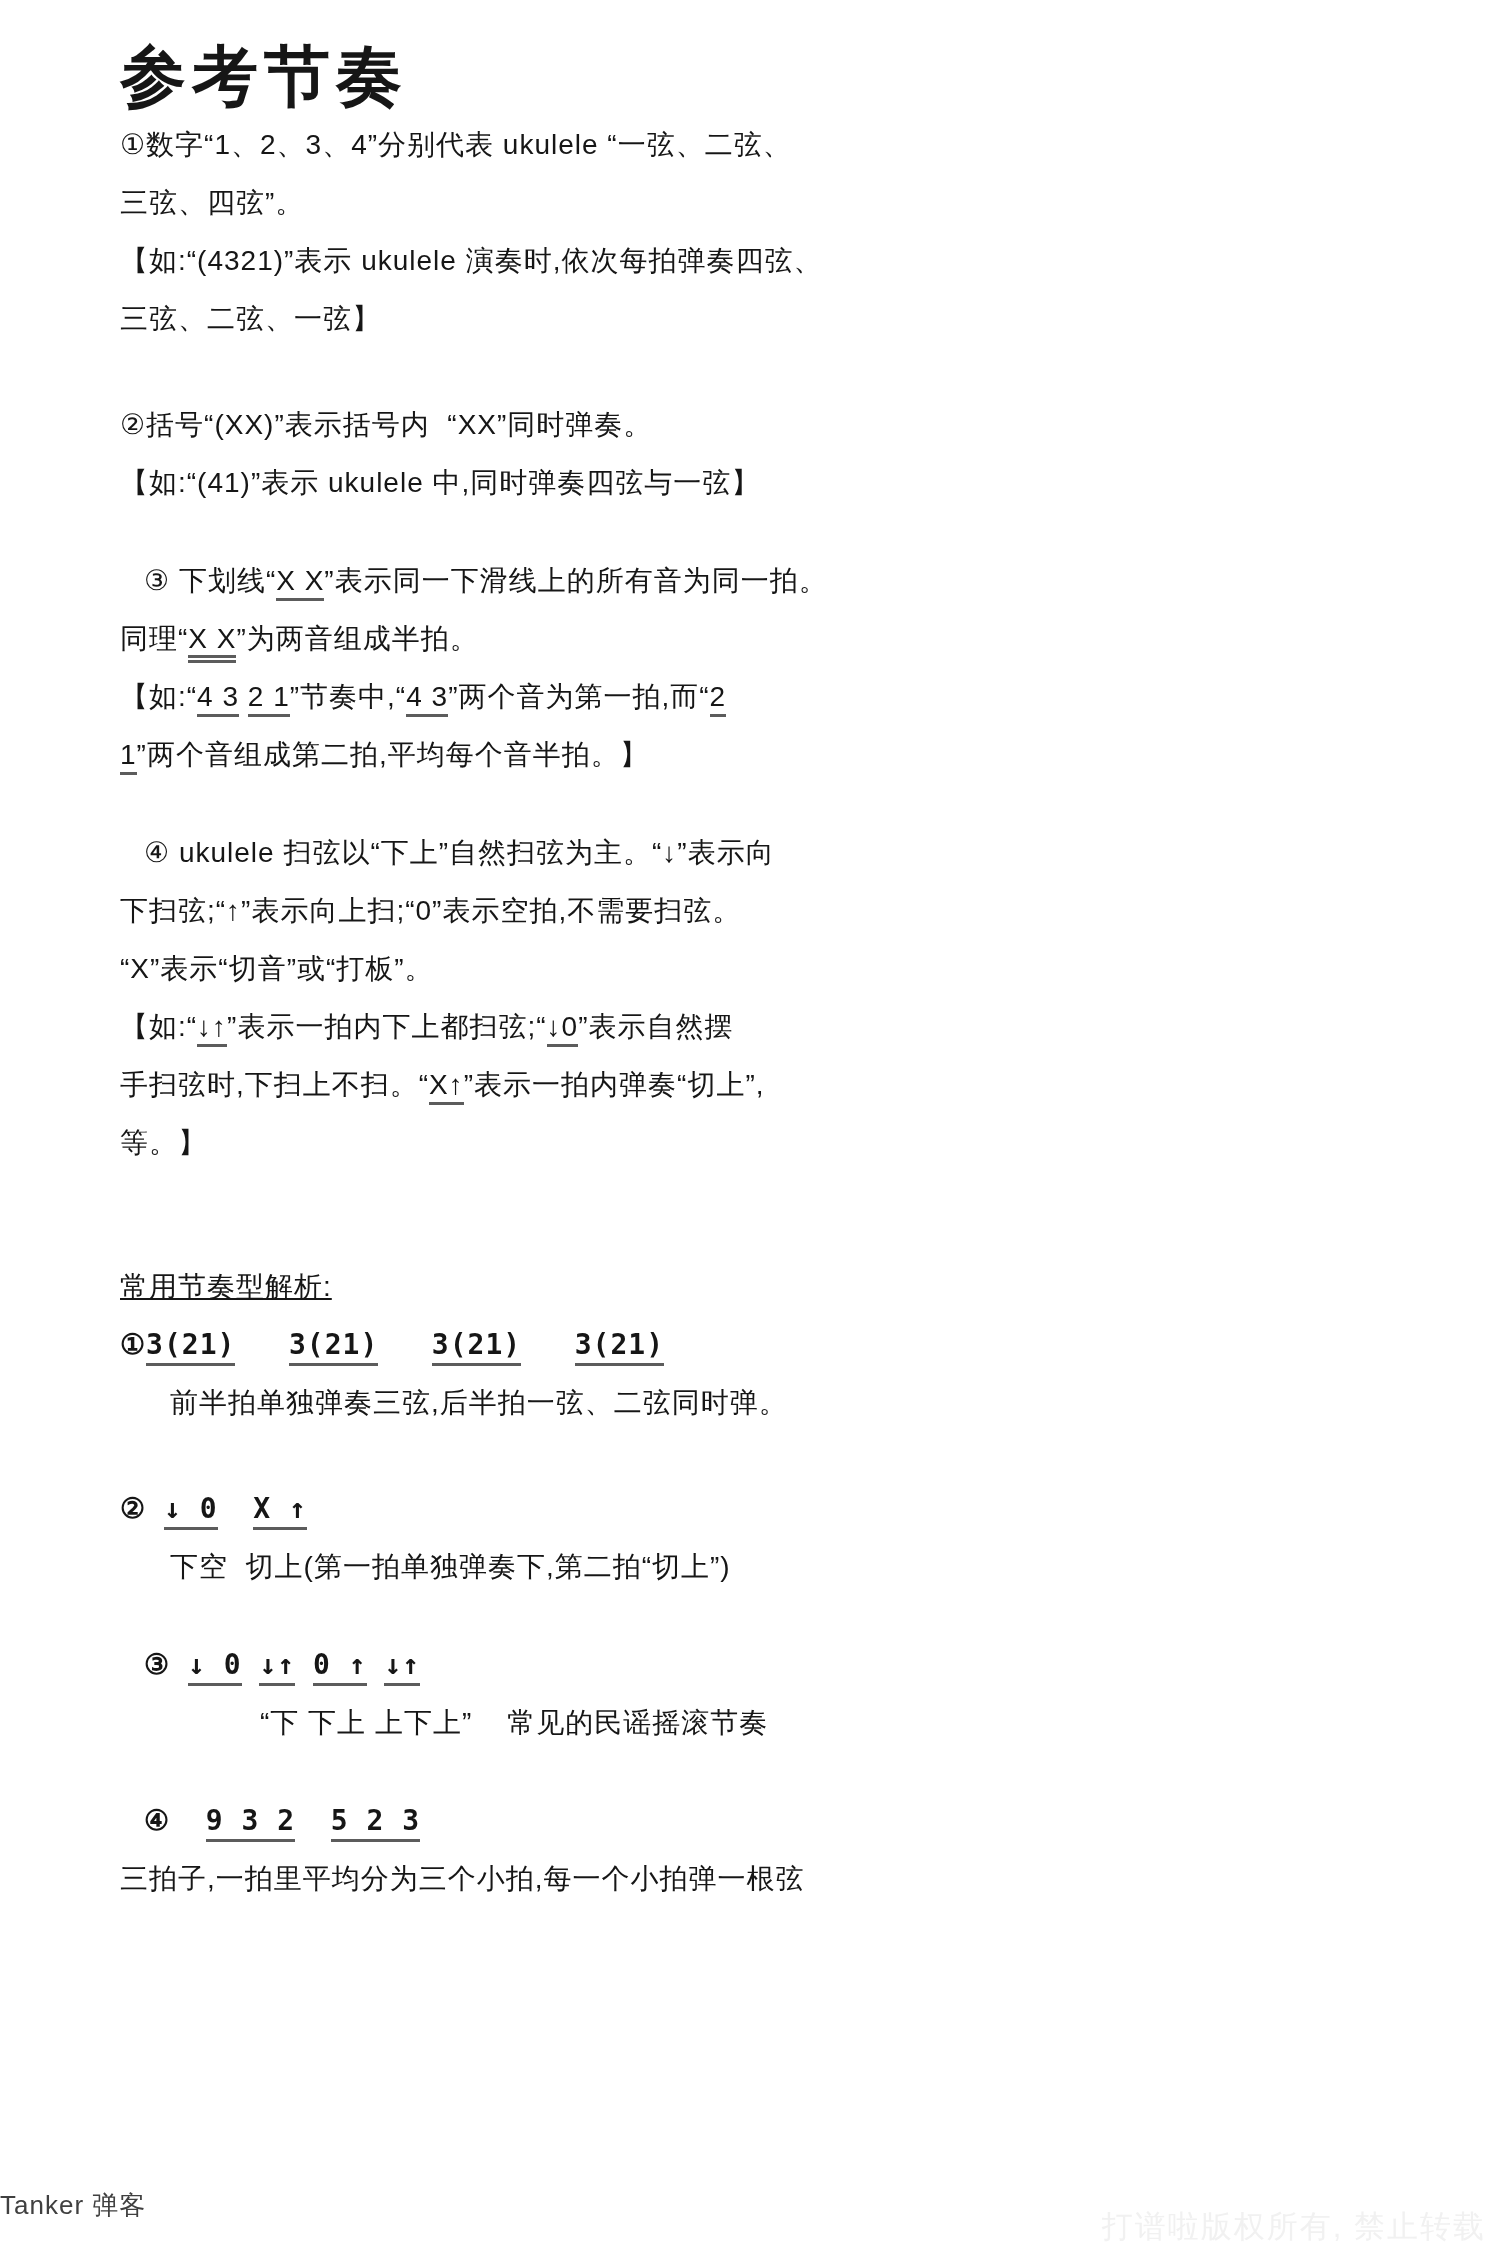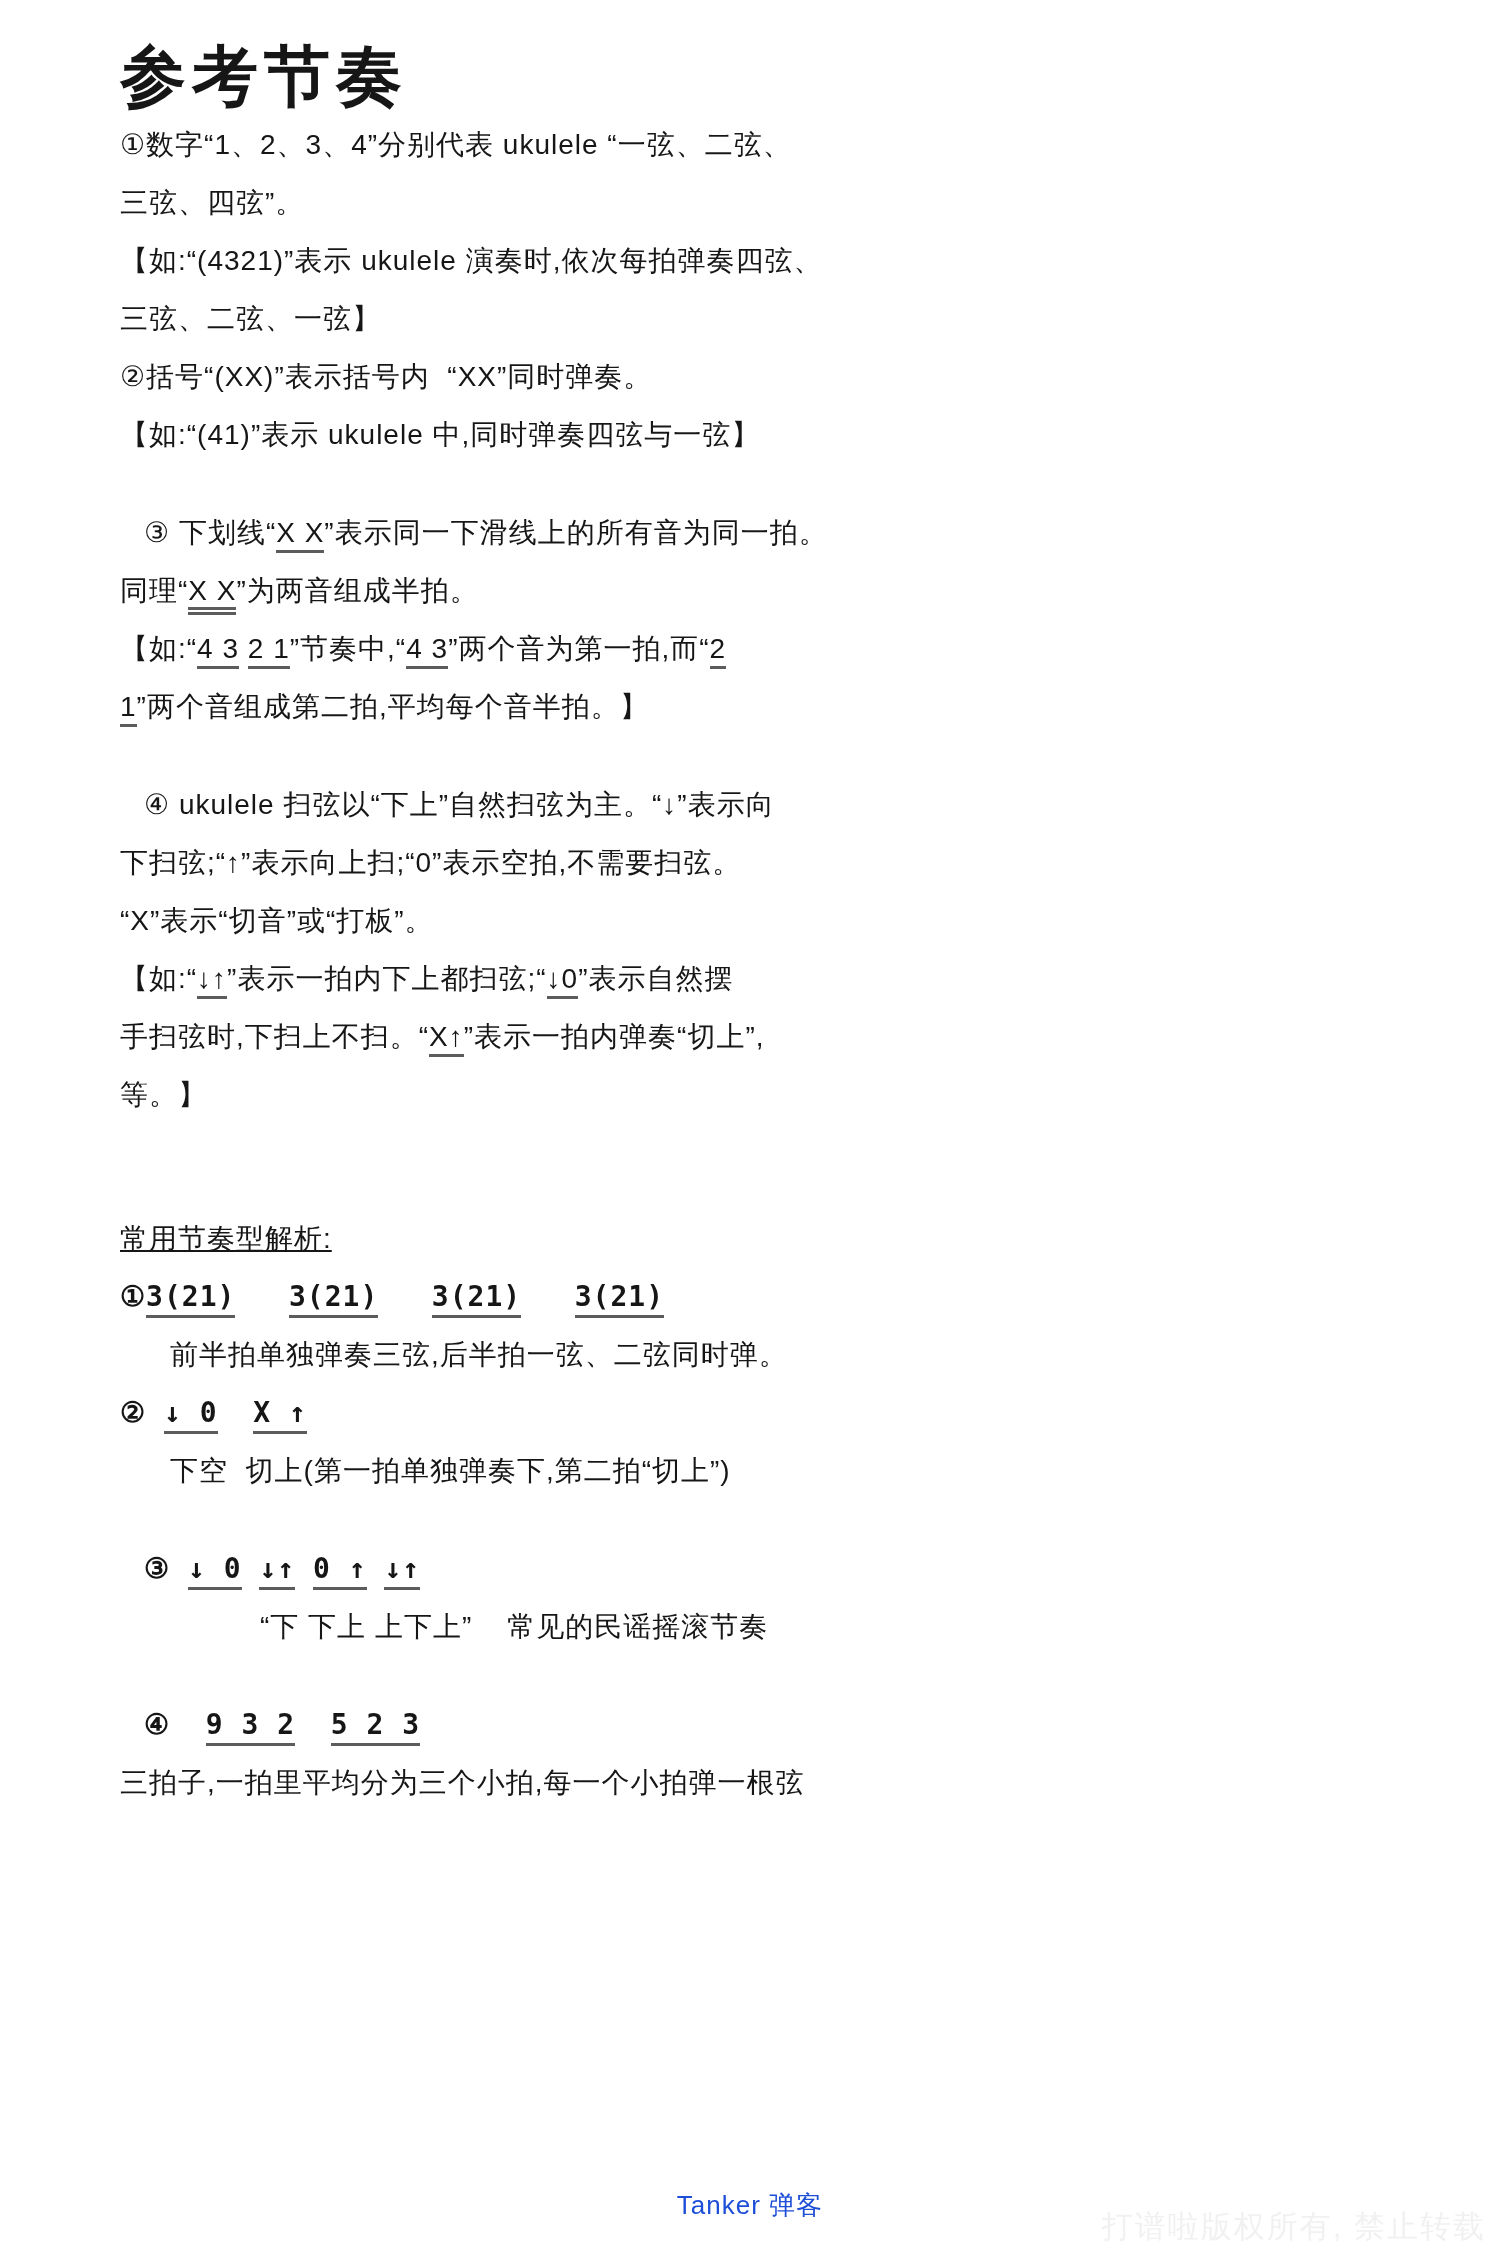--- a/index.html
+++ b/index.html
@@ -32,40 +32,40 @@
     font-size: 28px;
     line-height: 58px;
     white-space: pre;
     letter-spacing: 1px;
   }
   .notation {
     font-family: "DejaVu Sans Mono", monospace;
     font-weight: bold;
   }
   .gap-sm { margin-top: 40px; margin-left: 24px; }
-  .gap-md { }
+  .gap-md { margin-top: 48px; }
   .gap-xl { margin-top: 86px; text-decoration: underline; }
   .ind1 { padding-left: 50px; }
   .ind2 { padding-left: 140px; }
   .u1 {
     border-bottom: 3px solid #5c5c5c;
     padding-bottom: 2px;
   }
   .u2 {
     border-bottom: 8px double #5c5c5c;
     padding-bottom: 1px;
   }
   .footer {
     position: absolute;
     top: 2188px;
     left: 0;
     width: 100%;
-    text-align: center;
+    text-align: left;
     font-size: 26px;
-    color: #1d4ed8;
+    color: #404040;
     letter-spacing: 1px;
   }
   .watermark {
     position: absolute;
     top: 2206px;
     right: 14px;
     font-size: 31px;
     color: #f1f1f1;
     letter-spacing: 2px;
     white-space: pre;

